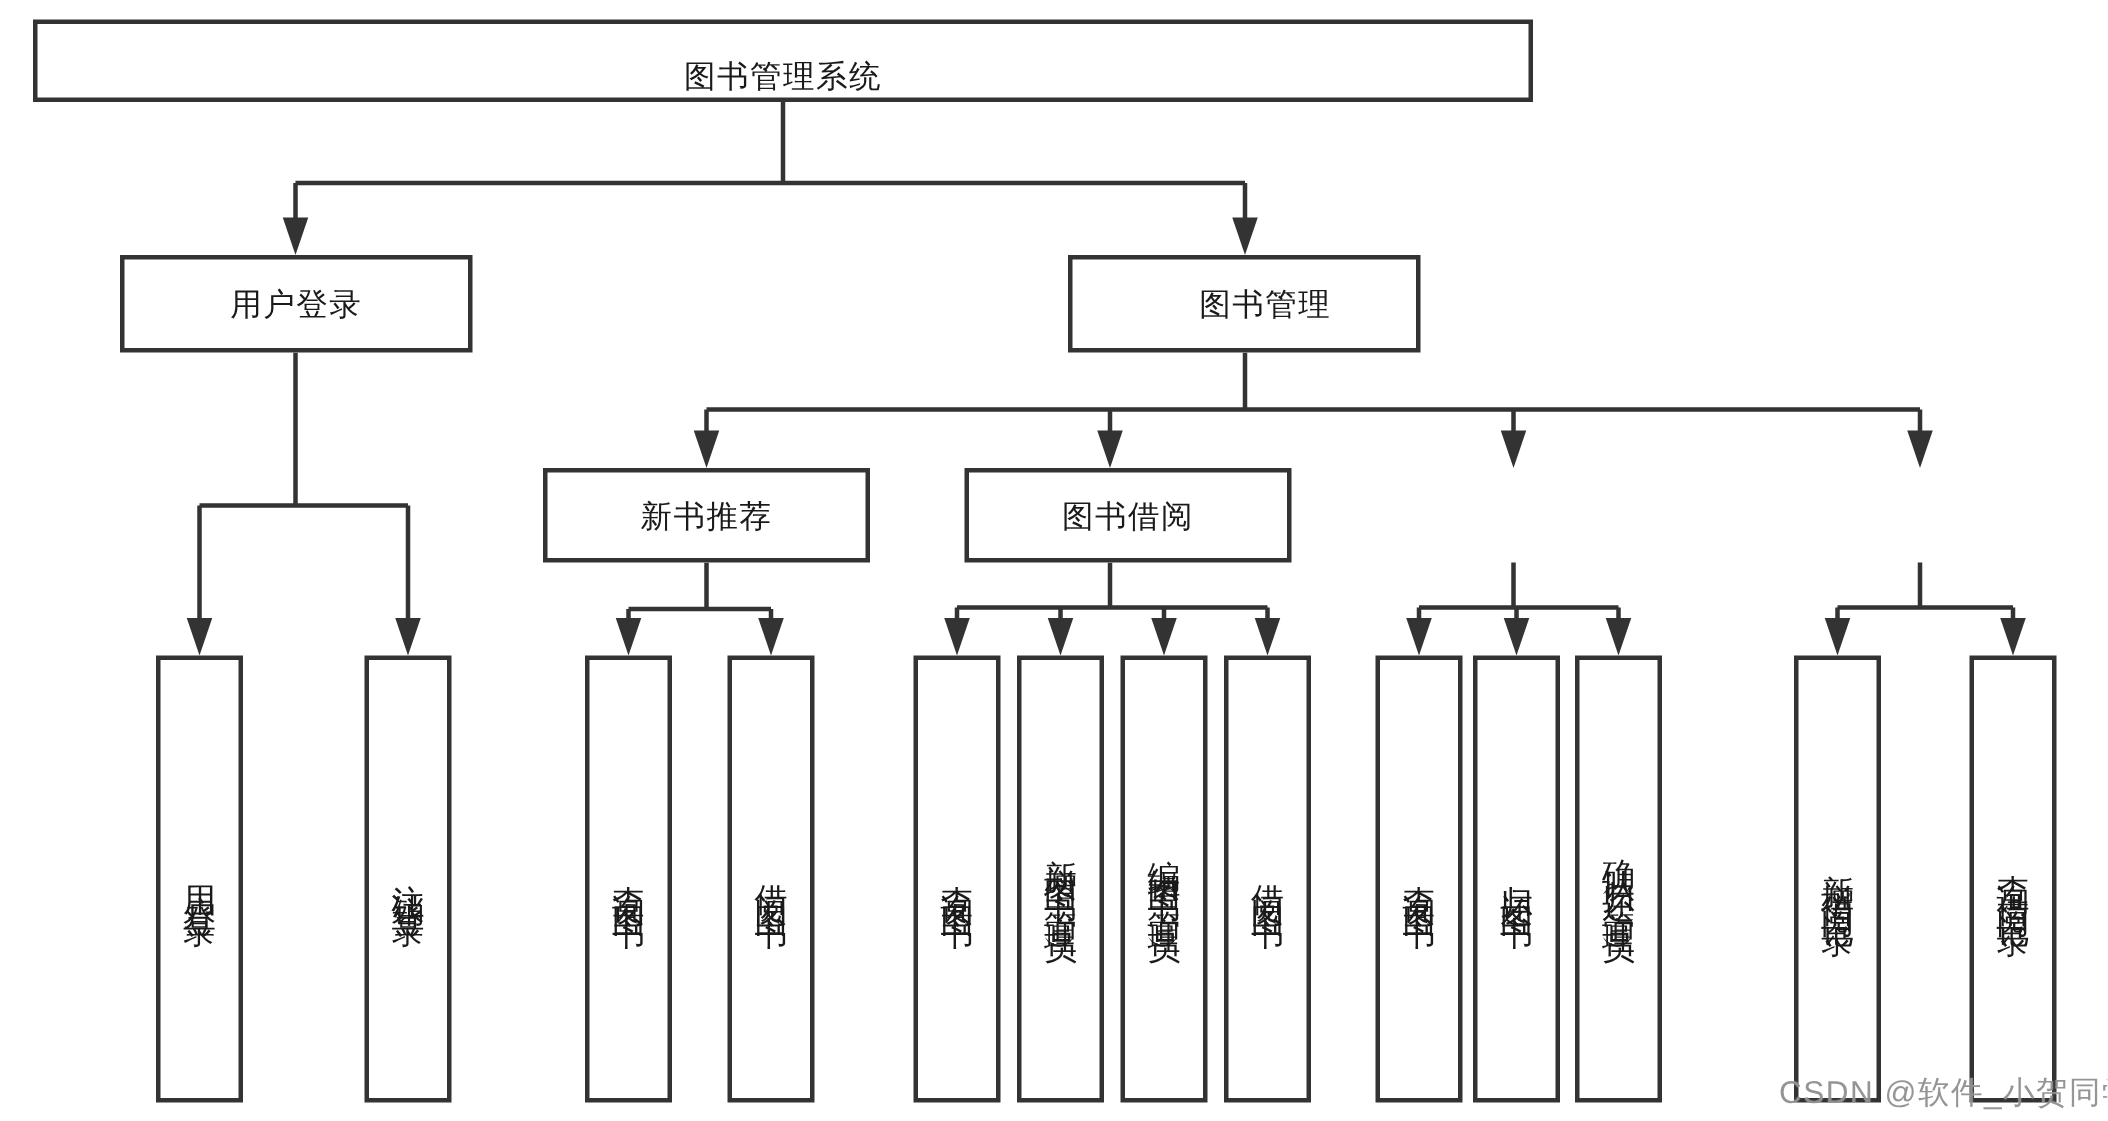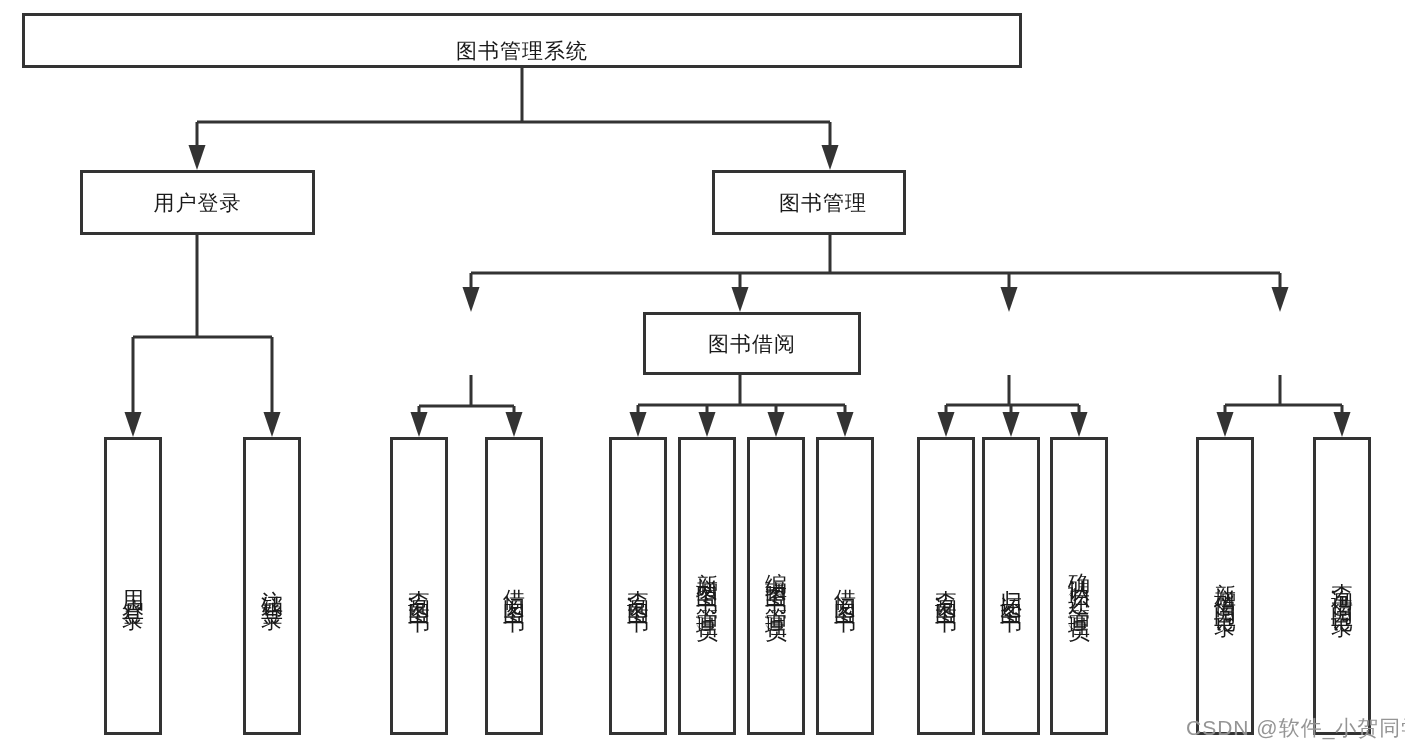--- a/index.html
+++ b/index.html
@@ -94,24 +94,27 @@
     </g>
   </svg>
 
   <div class="node h-node" style="left:22px; top:13px; width:1000px; height:55px;align-items:flex-end;">
     <span>图书管理系统</span>
   </div>
 
   <div class="node h-node" style="left:80px; top:170px; width:235px; height:65px;">
     <span>用户登录</span>
   </div>
-  <div class="node h-node" style="left:712px; top:170px; width:194px; height:65px;padding-left:28px;">
+  <div class="node h-node" style="left:712px; top:170px; width:235px; height:65px;padding-left:28px;">
     <span>图书管理</span>
   </div>
 
+  <div class="node h-node" style="left:362px; top:312px; width:218px; height:63px;">
+    <span>新书推荐</span>
+  </div>
   <div class="node h-node" style="left:631px; top:312px; width:218px; height:63px;margin-left:12px;">
     <span>图书借阅</span>
   </div>
 
   <div class="node v-node" style="left:104px; top:437px; width:58px; height:298px;">
     <span>用户登录</span>
   </div>
   <div class="node v-node" style="left:243px; top:437px; width:58px; height:298px;">
     <span>注销登录</span>
   </div>

